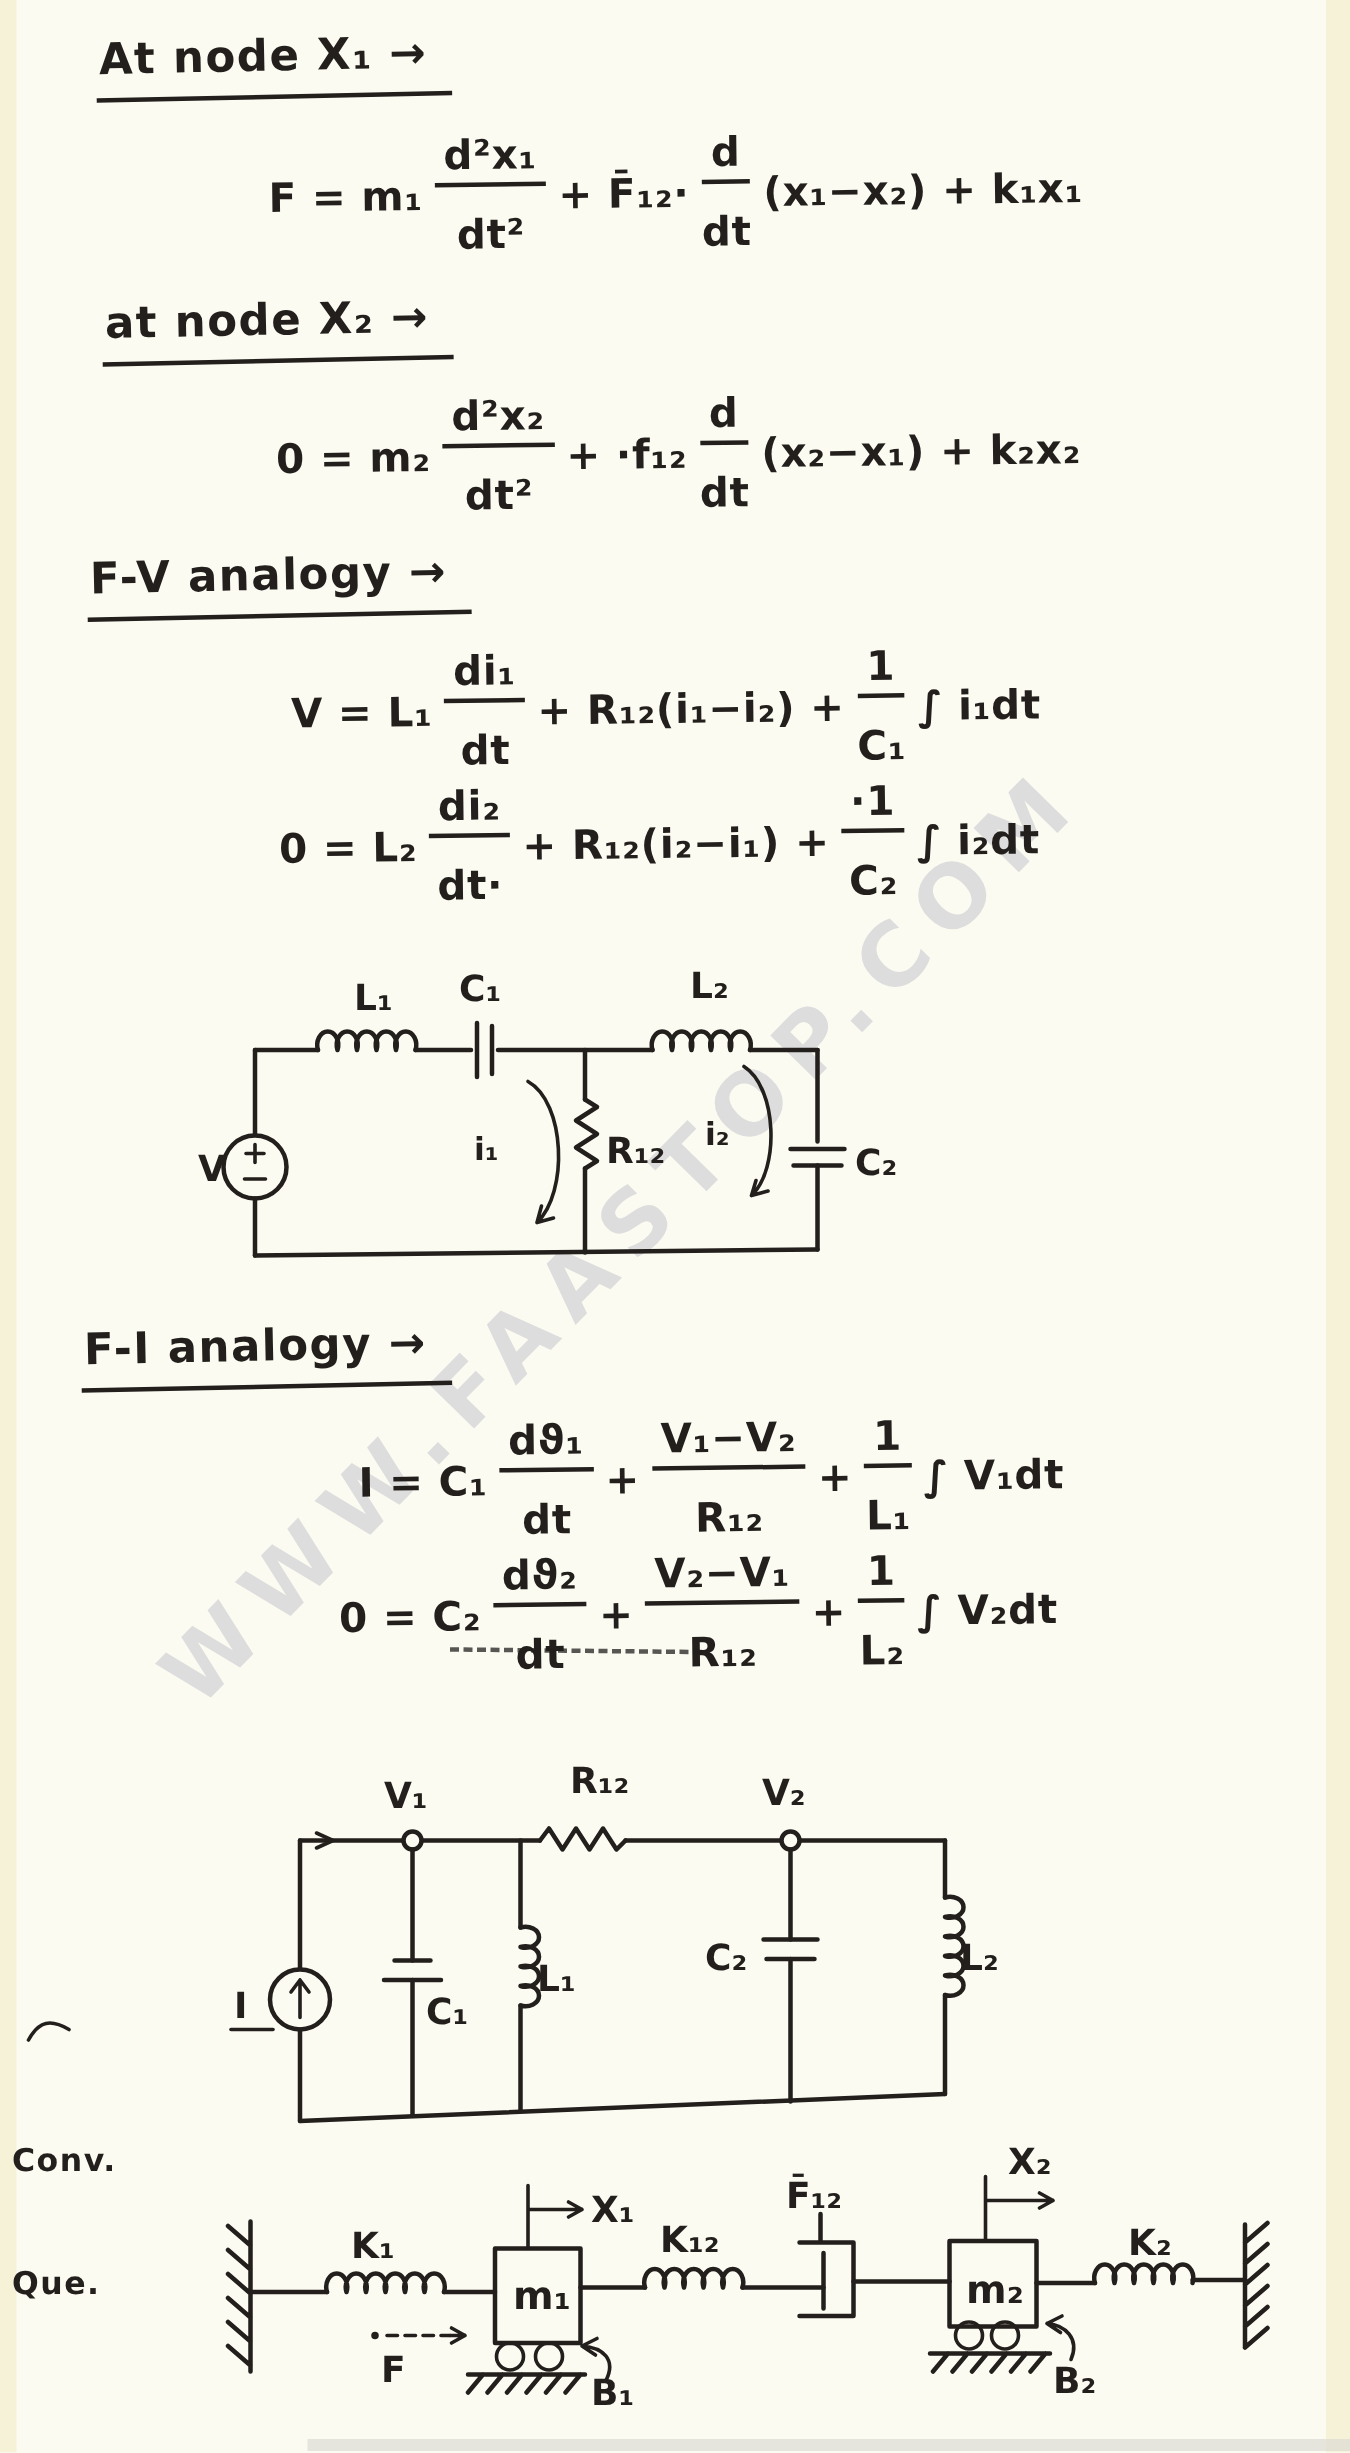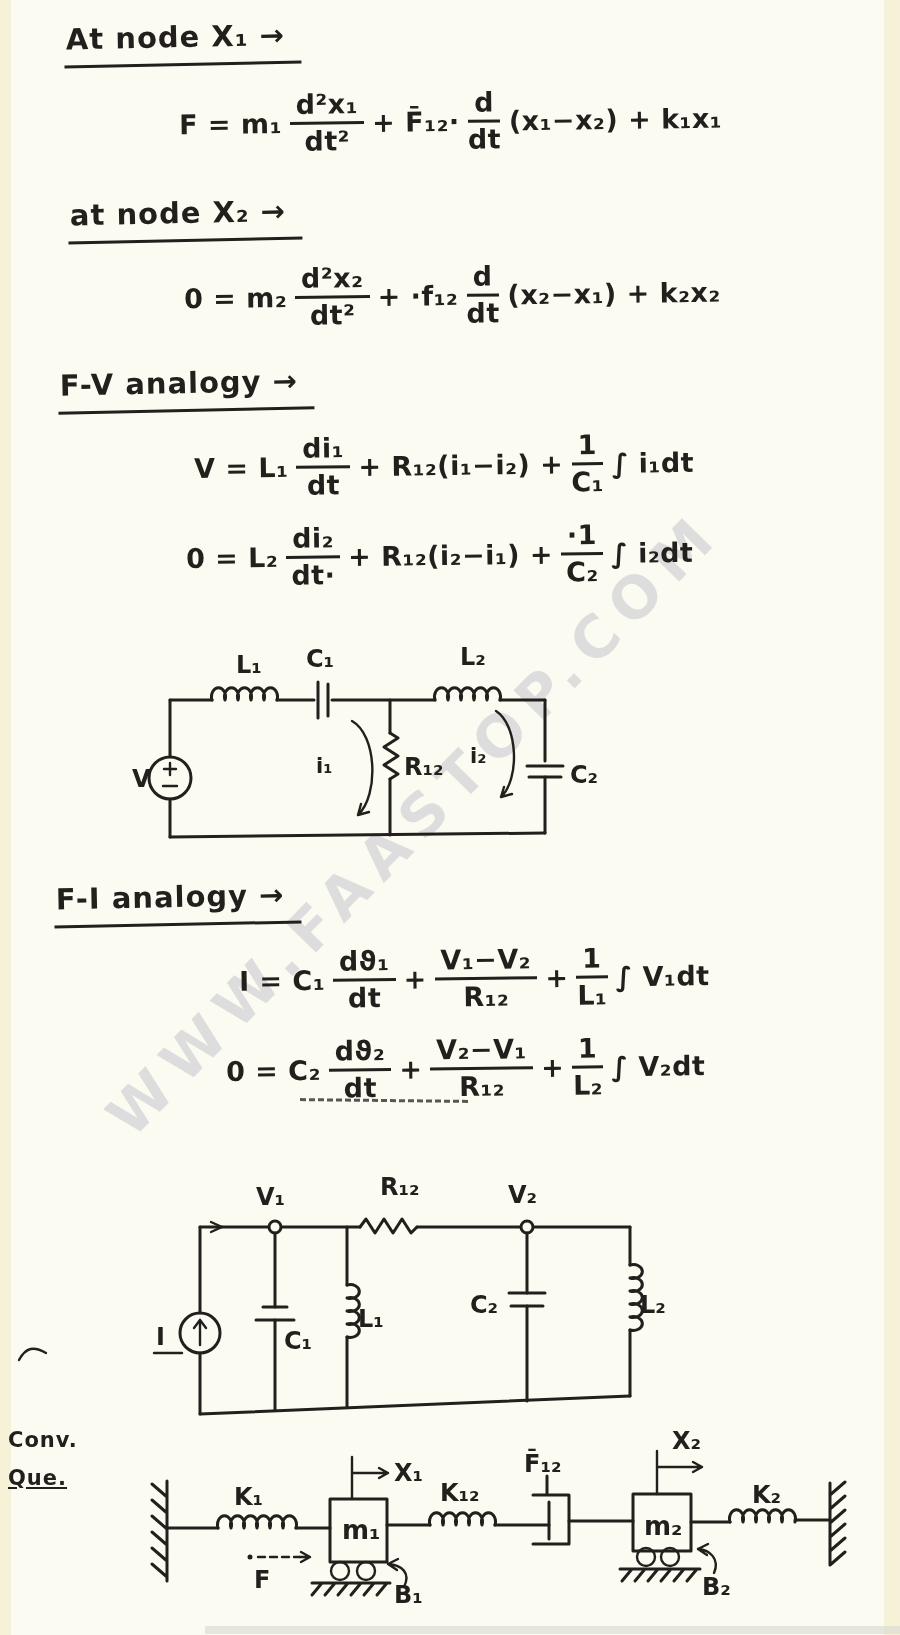--- a/index.html
+++ b/index.html
@@ -10,21 +10,21 @@
   .bottom-bar{position:absolute;left:205px;top:1626px;width:695px;height:8px;background:#d9d9d3;opacity:.65;}
   .hand{color:#221f1c;font-weight:bold;}
   .heading{position:absolute;font-size:29px;letter-spacing:1px;border-bottom:3px solid #221f1c;
            padding:0 16px 9px 2px;transform:rotate(-1.2deg);white-space:nowrap;}
   .sideword{position:absolute;font-size:21px;letter-spacing:1px;white-space:nowrap;}
   .eq{position:absolute;display:flex;align-items:center;font-size:27px;letter-spacing:.5px;
       transform:rotate(-0.7deg);white-space:nowrap;}
   .eq > span{margin:0 4px;}
   .frac{display:inline-flex;flex-direction:column;align-items:center;line-height:1.12;}
   .frac .num{border-bottom:3px solid #221f1c;padding:0 6px 2px;}
-  .frac .den{padding-top:2px;}
+  .frac .den{padding-top:18px;}
   .strike{position:absolute;left:300px;top:1099px;width:168px;border-top:3px dashed rgba(34,31,28,.75);
           transform:rotate(.6deg);}
   .watermark{position:absolute;left:118px;top:1092px;transform:rotate(-45.6deg);transform-origin:0 50%;
              font-size:58px;letter-spacing:12px;font-weight:bold;color:rgba(152,152,173,.30);white-space:nowrap;}
   svg{position:absolute;overflow:visible;}
   .wire{fill:none;stroke:#221f1c;stroke-width:3;stroke-linecap:round;stroke-linejoin:round;}
   .thin{stroke-width:2.4;}
   .dashed{stroke-dasharray:7 5;}
   .nodec{fill:#fcfbf2;stroke:#221f1c;stroke-width:3;}
   .dot{fill:#221f1c;stroke:none;}
@@ -39,21 +39,21 @@
 <div class="edge-right"></div>
 <div class="bottom-bar"></div>
 
 <div class="watermark">WWW.FAASTOP.COM</div>
 
 <div class="hand heading" style="left:64px;top:20px;">At node X₁ →</div>
 <div class="hand heading" style="left:68px;top:196px;">at node X₂ →</div>
 <div class="hand heading" style="left:58px;top:366px;">F-V analogy →</div>
 <div class="hand heading" style="left:54px;top:880px;">F-I analogy →</div>
 <div class="hand sideword" style="left:8px;top:1428px;">Conv.</div>
-<div class="hand sideword" style="left:8px;top:1466px;text-decoration:underline;">Que.</div>
+<div class="hand sideword" style="left:8px;top:1510px;">Que.</div>
 
 <div class="hand eq" style="left:175px;top:88px;">
   <span>F = m₁</span>
   <span class="frac">
       <span class="num">d²x₁</span>
       <span class="den">dt²</span>
     </span>
   <span>+ F̄₁₂·</span>
   <span class="frac">
       <span class="num">d</span>

